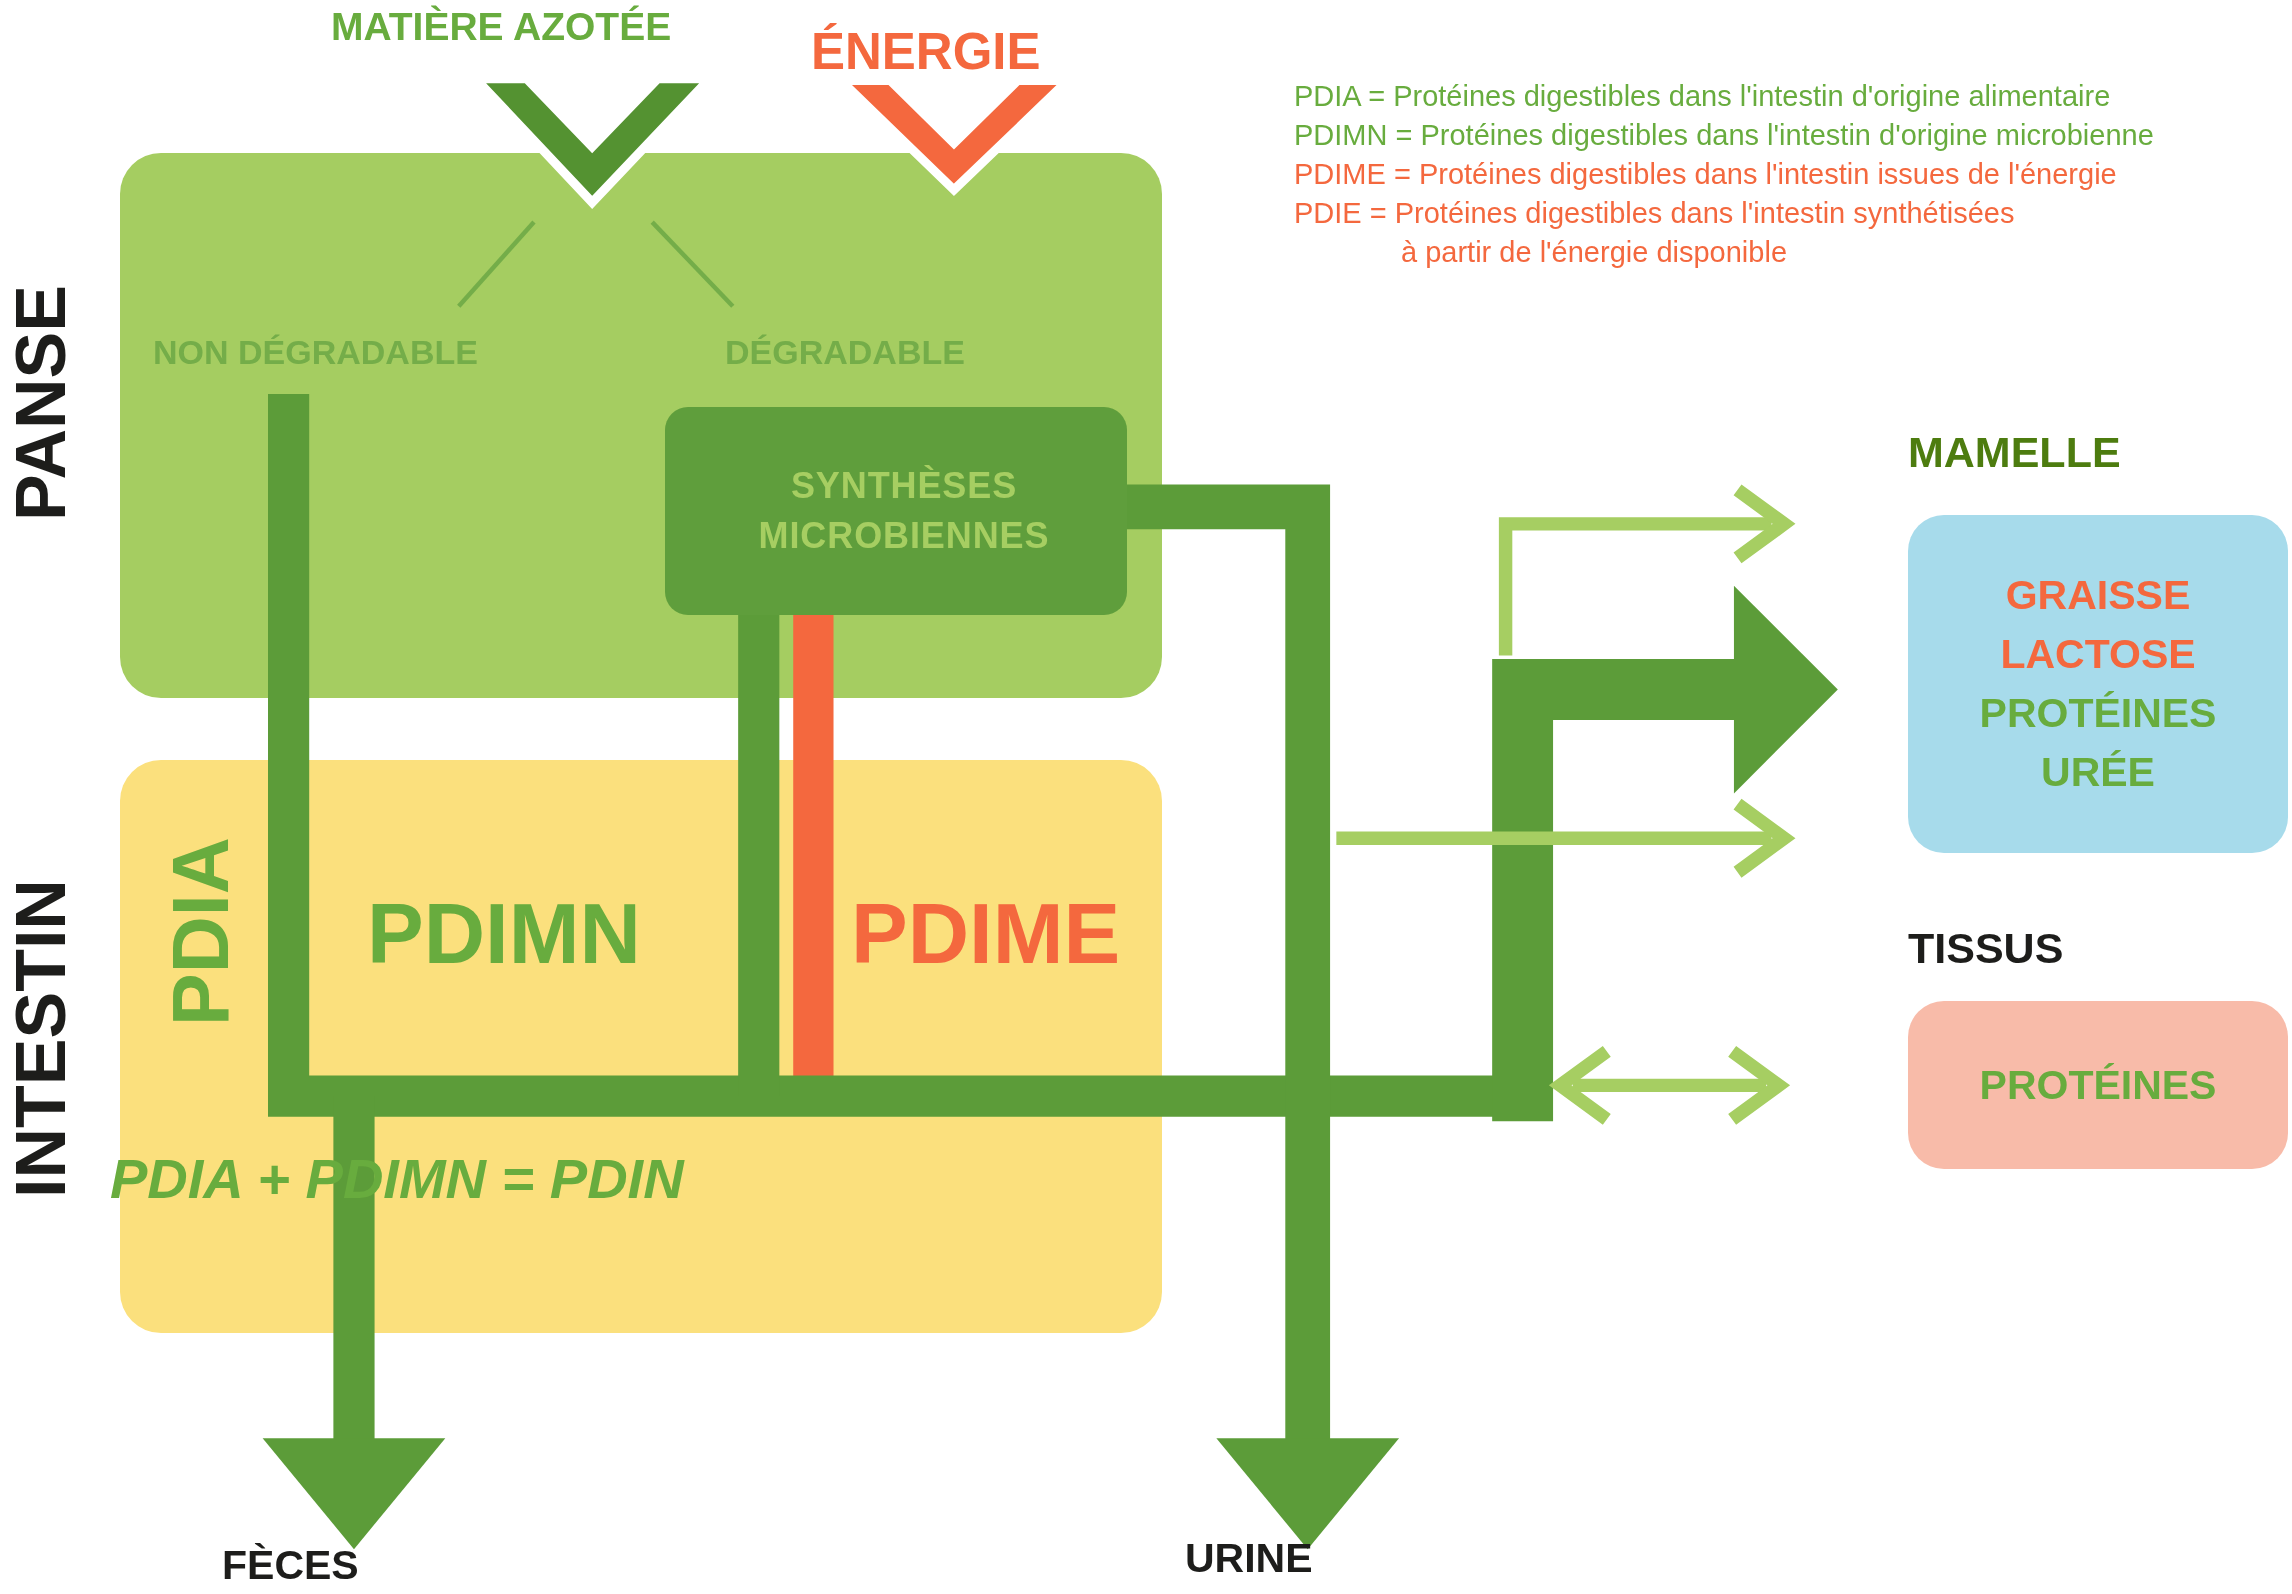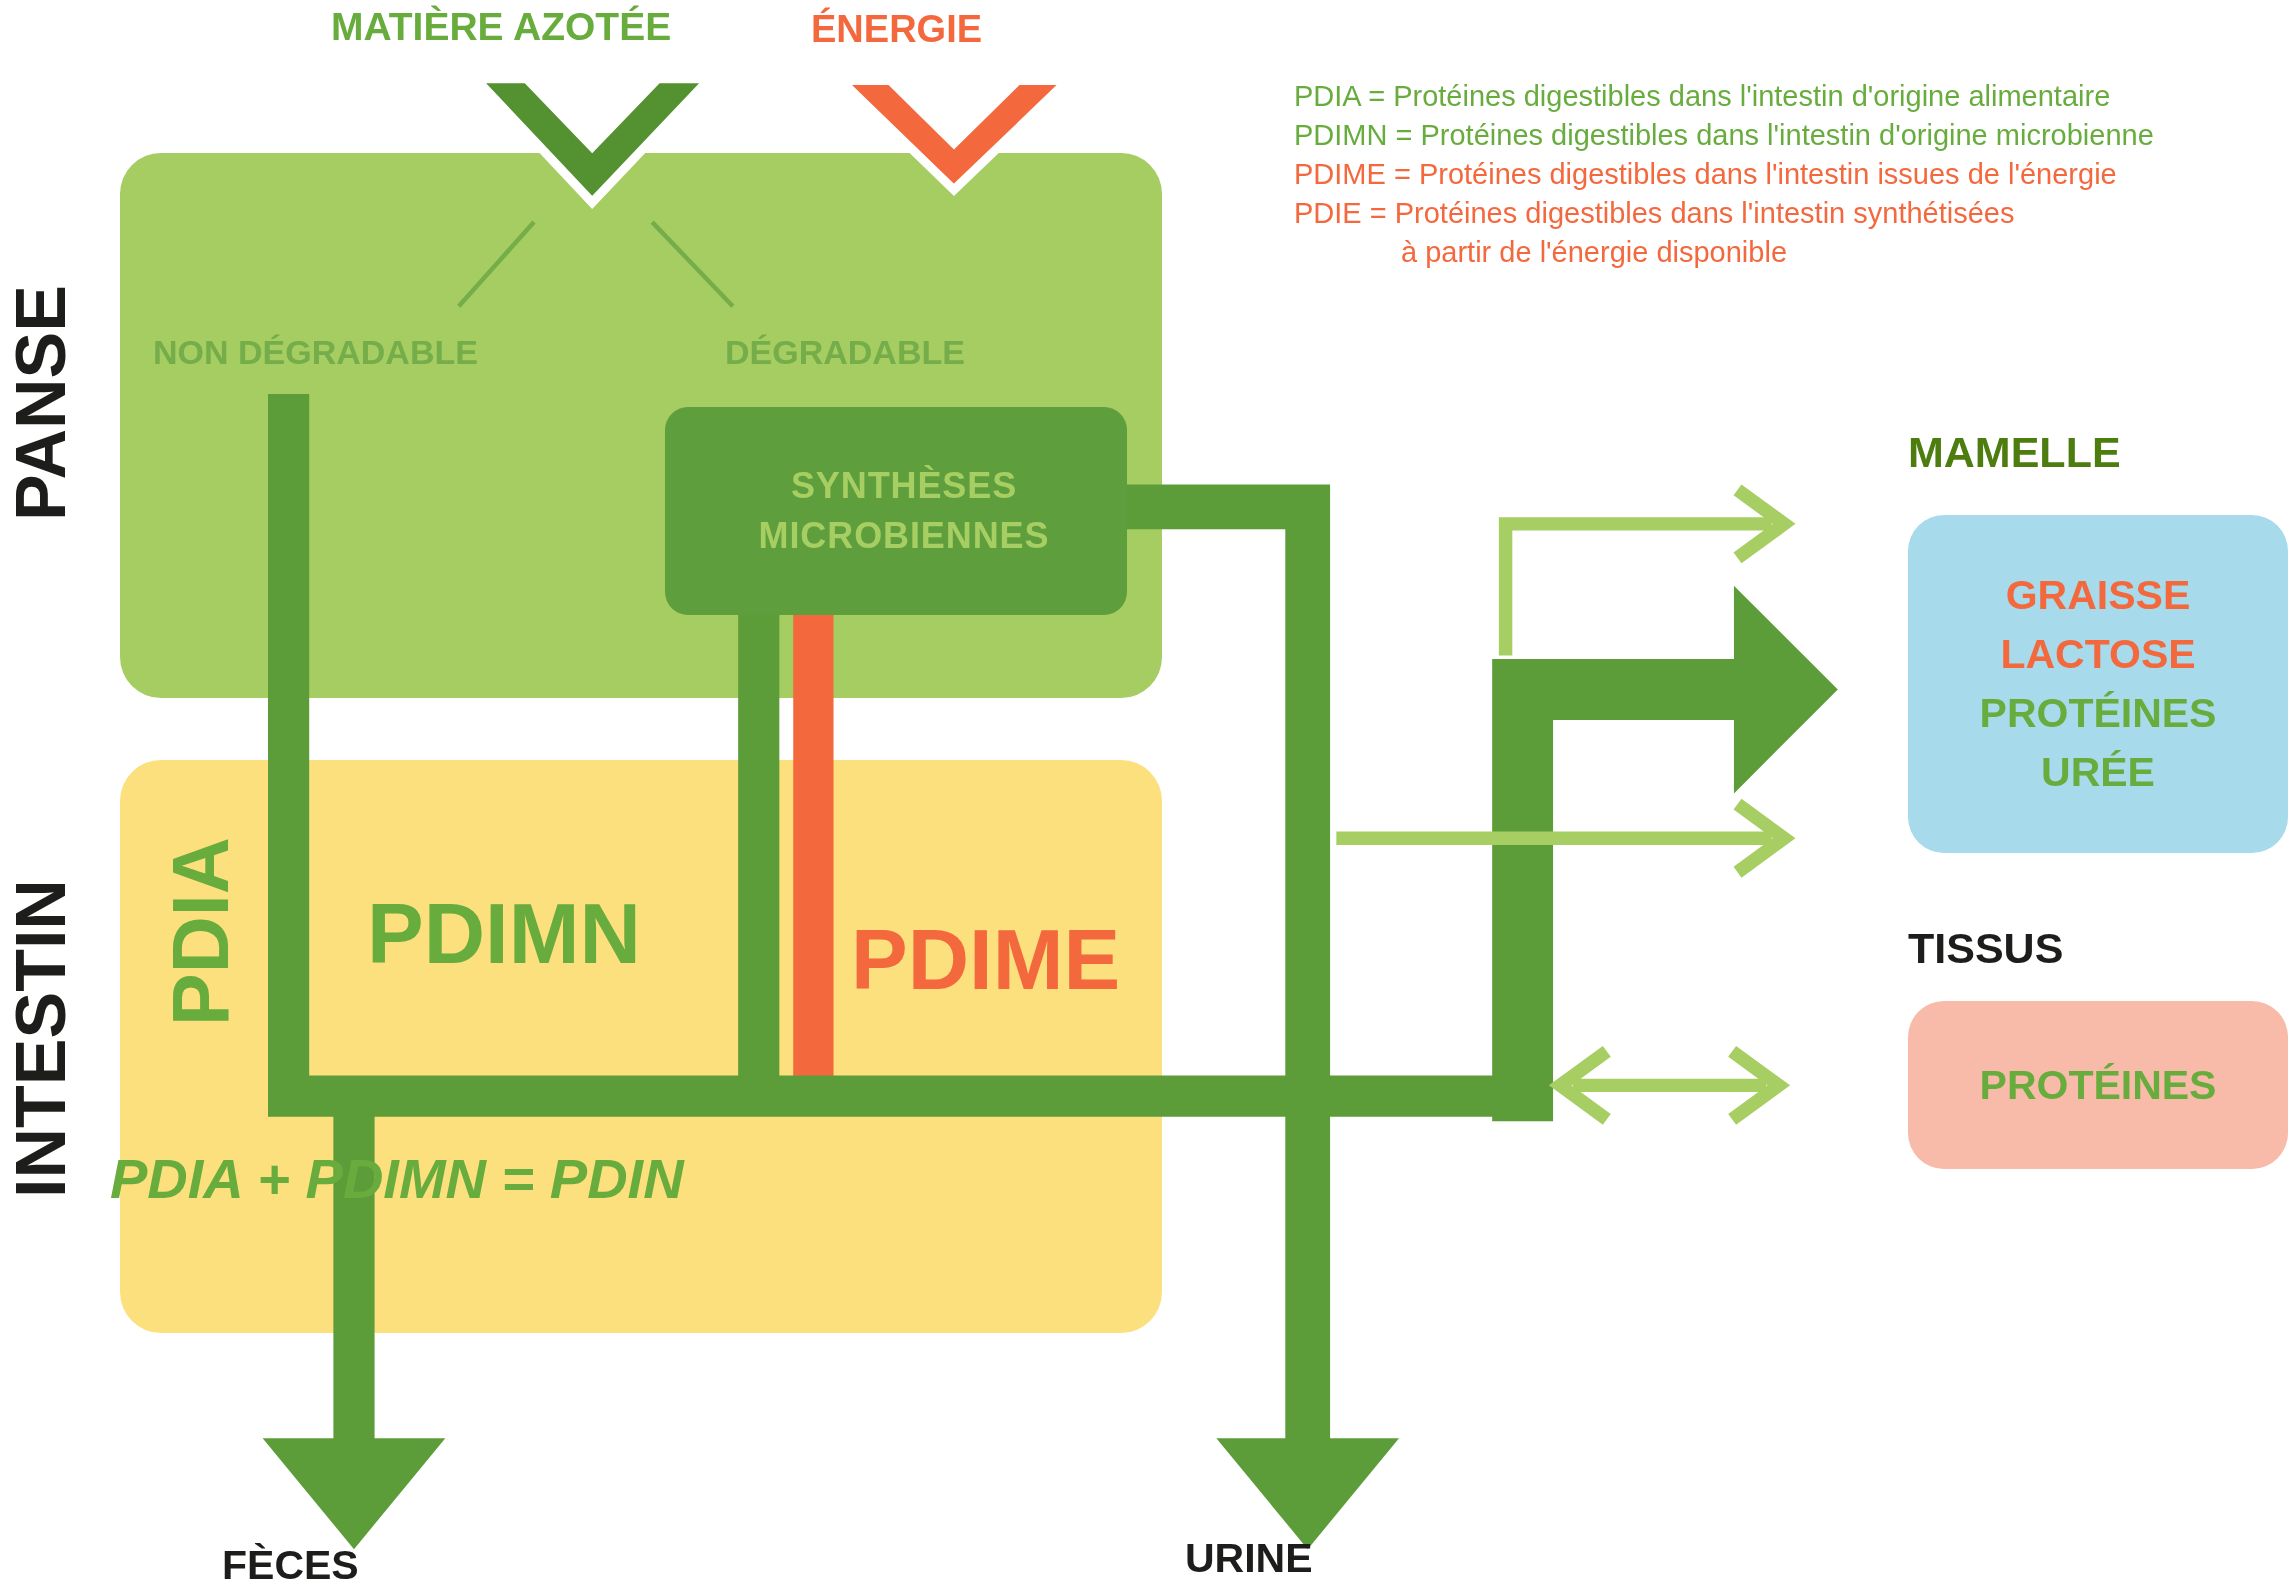--- a/index.html
+++ b/index.html
@@ -17,39 +17,39 @@
   
   .panse-box    { left:120px; top:153px;  width:1042px; height:545px; background:#a5cd61; border-radius:41px; }
   .intestin-box { left:120px; top:760px;  width:1042px; height:573px; background:#fbe07d; border-radius:41px; }
 
   .syntheses { left:665px; top:407px; width:446px; height:208px; background:#5f9e3c; border-radius:23px;
                display:flex; flex-direction:column; align-items:center; justify-content:center;
                font-size:36px; font-weight:bold; color:#a6ce62; line-height:50px; letter-spacing:0.9px;padding-left:16px; }
 
   
   .title-matiere { left:331px; top:5.4px;  width:519px; font-size:39px; }
-  .title-energie { left:811px; top:8px;  width:287px; font-size:38px; }
+  .title-energie { left:811px; top:22px;  width:287px; font-size:51px; }
 
   
   .legend { left:1294px; top:77px; font-size:29px; line-height:39px; }
   .legend .indent { padding-left:107px; }
 
   
   .vtext { writing-mode:vertical-rl; transform:rotate(180deg); text-align:center; }
   .panse-label    { left:0px;  top:264px; width:82px;  height:278px; font-size:70px; line-height:82px; color:#1d1d1b; }
   .intestin-label { left:0px;  top:846px; width:82px;  height:385px; font-size:70px; line-height:82px; color:#1d1d1b; }
   .pdia-vertical  { left:154px; top:824px; width:94px; height:215px; font-size:79px; line-height:94px; }
 
   
   .non-degradable { left:153px; top:333px; width:430px; font-size:34px; }
   .degradable     { left:725px; top:333px; width:313px; font-size:34px; }
 
   
   .pdimn { left:367px; top:885px; width:412px; font-size:85px; }
-  .pdime { left:851px; top:885px; width:309px; font-size:85px;margin-top:26px; }
+  .pdime { left:851px; top:885px; width:309px; font-size:85px; }
 
   .equation1 { left:110px; top:1146px; width:1215px; font-size:56px;font-style:italic; }
   .equation2 { left:120px; top:1225px; width:1042px; font-size:56px; }
 
   
   .mamelle-label { left:1908px; top:428px;  width:380px; font-size:43px; color:#4d7c0f; }
   .mamelle-box   { left:1908px; top:515px;  width:380px; height:338px; background:#a7dbeb; border-radius:36px;
                    display:flex; flex-direction:column; align-items:center; justify-content:center;
                    font-size:41px; font-weight:bold; line-height:59px; }
   .tissus-label  { left:1908px; top:924px; width:380px; font-size:43px; color:#1d1d1b; }

